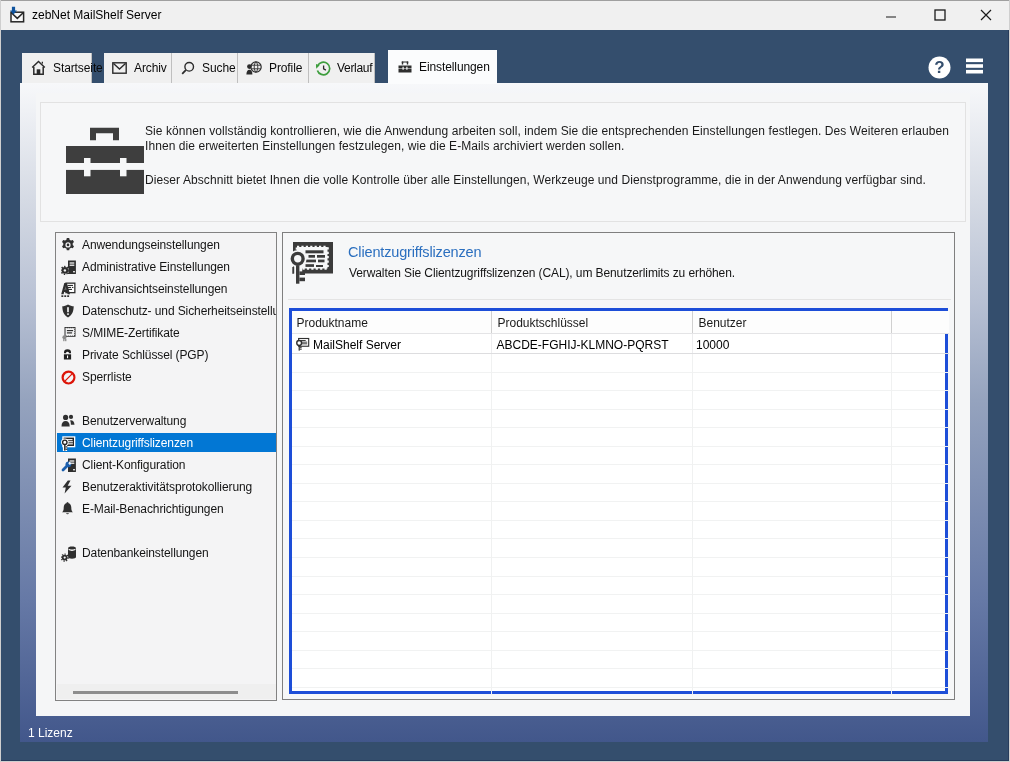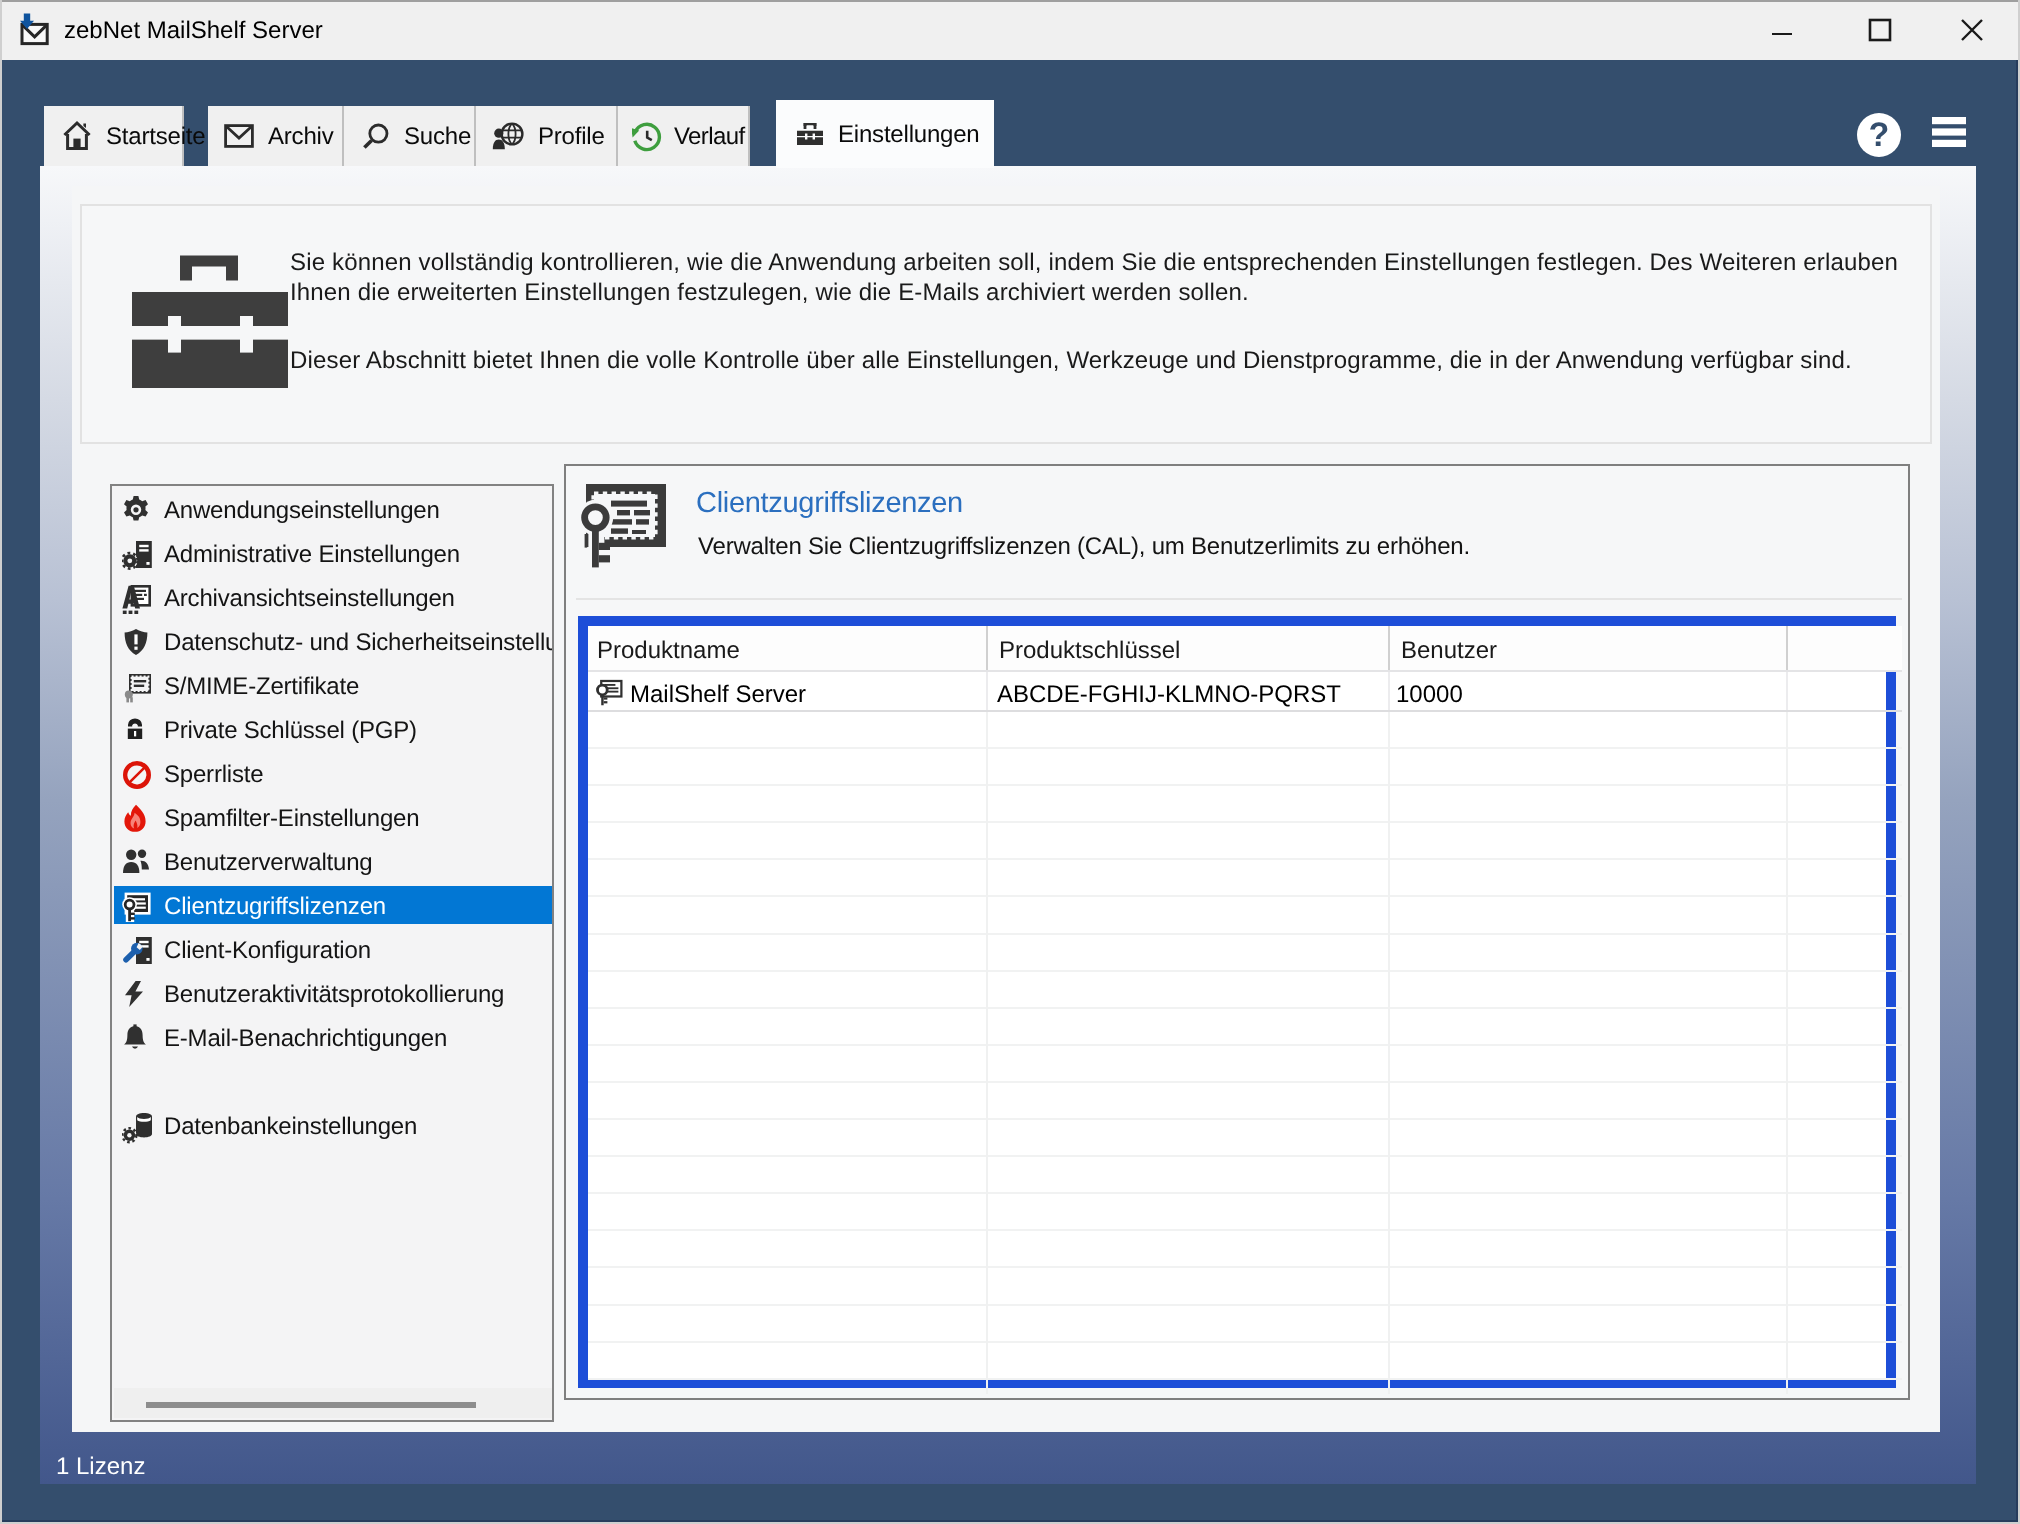--- a/index.html
+++ b/index.html
@@ -18,35 +18,35 @@
   #tab-active { top:50px; height:34px; background:#fbfcfd; border-right:none; z-index:3; }
   
   #grad { left:20px; top:83px; width:968px; height:659px;
     background:linear-gradient(to bottom, #f7f8fa 0%, #d5dae4 17.7%, #b8c1d4 32.9%, #95a3be 48.1%, #6679a6 78.4%, #42578b 100%); }
   
   #panel { left:36px; top:93px; width:934px; height:623px; background:#f5f6f7; }
   
   #banner { left:4px; top:9px; width:926px; height:120px; background:#f6f7f8; border:1px solid #e2e2e2; }
   #banner-text { left:109px; top:31px; font-size:12px; line-height:15.4px; color:#1a1a1a; letter-spacing:0.08px; }
   
-  #sidebar { left:19px; top:139px; width:222px; height:469px; background:#f4f4f5; border:1px solid #828282; overflow:hidden;margin-top:10px; }
+  #sidebar { left:19px; top:139px; width:222px; height:469px; background:#f4f4f5; border:1px solid #828282; overflow:hidden; }
   .srow { position:absolute; left:1px; width:219px; height:22px; }
   .srow .sic { position:absolute; left:4px; top:5px; }
   .srow .stx { position:absolute; left:25px; top:5px; font-size:12px; letter-spacing:-0.1px; color:#141414; white-space:nowrap; }
   #ssel { background:#0277d4; } #ssel .sic { top:3px; } #ssel .stx { top:3px; }
   #ssel .stx { color:#fff; }
   #sscroll { position:absolute; left:1px; bottom:1px; width:219px; height:15px; background:#efefef; }
   #sthumb { position:absolute; left:16px; top:7px; width:165px; height:2.5px; background:#8d8d8d; }
   
   #rpanel { left:246px; top:139px; width:673px; height:468px; background:#f6f7f8; border:1px solid #7f7f7f; }
   #rtitle { left:65px; top:11px; font-size:14.5px; letter-spacing:-0.15px; color:#2b6fbf; }
   #rdesc { left:66px; top:33px; font-size:12px; letter-spacing:-0.1px; color:#141414; }
   #rsep { left:5px; top:66px; width:663px; height:1px; background:#e4e4e4; }
   
-  #tbl { left:6px; top:75px; width:659px; height:386px; background:#fff; border:5px solid #1d4ed8; }
+  #tbl { left:6px; top:75px; width:659px; height:386px; background:#fff; border:3px solid #1d4ed8; }
   .th { position:absolute; top:0; height:22px; font-size:12px; color:#1a1a1a; padding-top:5px; background:#fdfdfd; }
   .col-sep { position:absolute; top:0; width:1px; }
   .trow1 { position:absolute; top:23px; left:0; width:657px; height:20px; font-size:12px; color:#000000; }
   #tgrid { position:absolute; left:0; top:43px; width:657px; height:341px;
      background:
        repeating-linear-gradient(to bottom, transparent 0, transparent 17.55px, #f1f2f2 17.55px, #f1f2f2 18.55px);
   }
   .vline { position:absolute; top:0; width:1px; height:341px; background:#f0f1f1; }
   #status { left:28px; top:726px; font-size:12px; color:#fff; }
 </style>
@@ -222,27 +222,20 @@
           <rect x="2.9" y="6.3" width="7.2" height="5.2" fill="#1f1f1f"></rect>
           <rect x="6" y="7.5" width="1.1" height="2.7" fill="#fff"></rect>
         </svg>
         <span class="stx">Private Schlüssel (PGP)</span>
       </div>
       <div class="srow" style="top:132px">
         <svg class="sic" width="15" height="15" viewBox="0 0 15 15">
           <path d="M7.5 0.5 a7 7 0 1 0 0 14 a7 7 0 0 0 0-14 Z M7.5 2.7 a4.8 4.8 0 0 1 2.9 1 L3.7 10.4 a4.8 4.8 0 0 1 3.8-7.7 Z M11.3 4.6 a4.8 4.8 0 0 1 -6.7 6.7 Z" fill="#dc1408"></path>
         </svg>
         <span class="stx">Sperrliste</span>
-      </div>
-      <div class="srow" style="top:154px">
-        <svg class="sic" width="13" height="15" viewBox="0 0 13 15">
-          <path d="M7 0.4 C9 2.5 11.8 4.7 11.8 8.7 C11.8 11.8 9.5 13.9 6.5 13.9 C3.5 13.9 1.2 11.8 1.2 8.7 C1.2 6.8 2 5.4 3.1 4.1 C3.3 4.9 3.8 5.5 4.4 5.9 C4.4 3.6 5.4 2.1 7 0.4 Z" fill="#e3170a"></path>
-          <path d="M8.8 7 C9.7 9.4 9 11.3 7.6 12 C8 10.5 7.4 9.5 6.8 8.2 C6.2 9.3 5.4 10.4 6.1 12.2 C4.5 11.7 3.8 9.8 4.6 8 C5.1 6.9 6.2 6.1 6.3 4.4 C7.3 5.3 8.4 6 8.8 7 Z" fill="#f78378"></path>
-        </svg>
-        <span class="stx">Spamfilter-Einstellungen</span>
       </div>
       <div class="srow" style="top:176px">
         <svg class="sic" width="14" height="13" viewBox="0 0 14 13">
           <circle cx="4.6" cy="3.4" r="2.6" fill="#303030"></circle>
           <path d="M0.5 12.5 C0.5 8.9 2 7 4.6 7 C7.2 7 8.7 8.9 8.7 12.5 Z" fill="#303030"></path>
           <circle cx="10" cy="2.9" r="2.1" fill="#303030"></circle>
           <path d="M9.2 6.4 C11.5 6.1 13.3 7.6 13.5 10.7 L9.9 10.7 C9.9 8.9 9.7 7.5 9.2 6.4 Z" fill="#303030"></path>
         </svg>
         <span class="stx">Benutzerverwaltung</span>
       </div>

